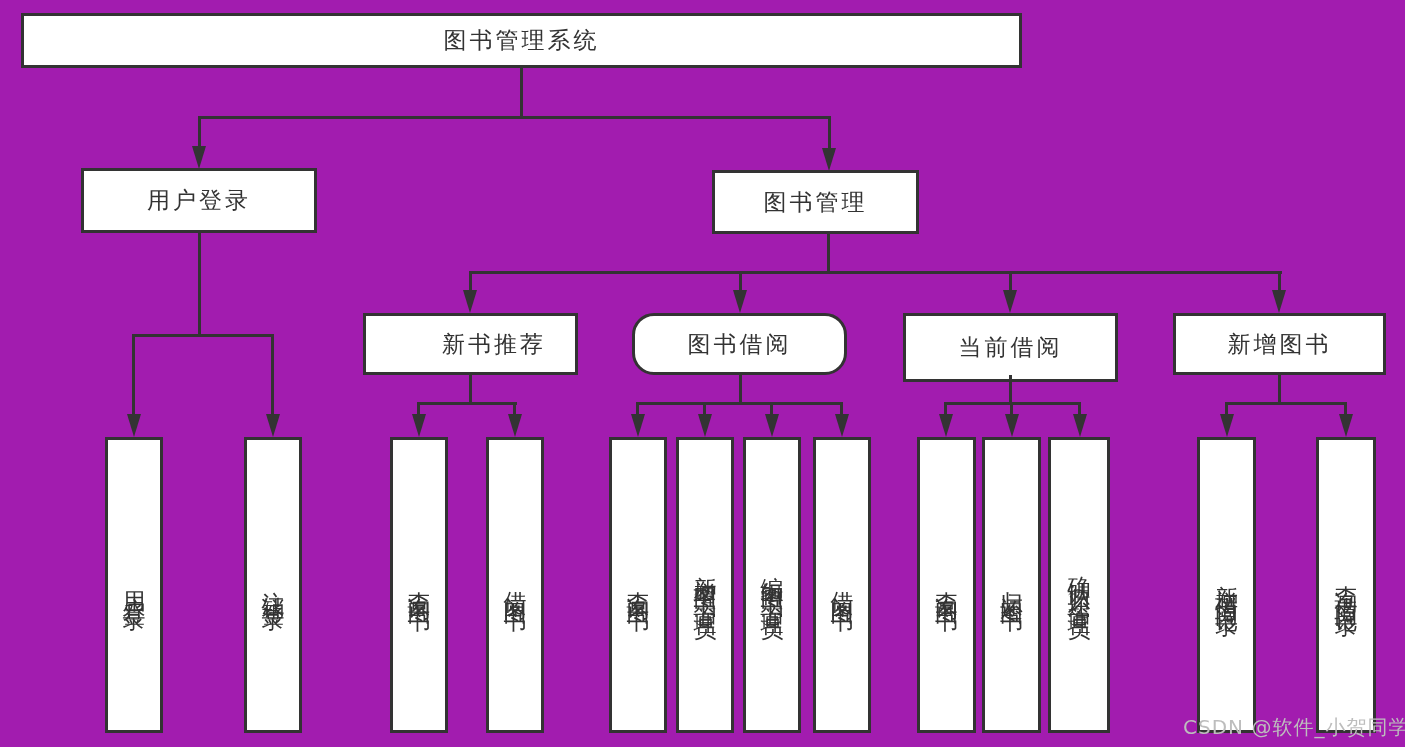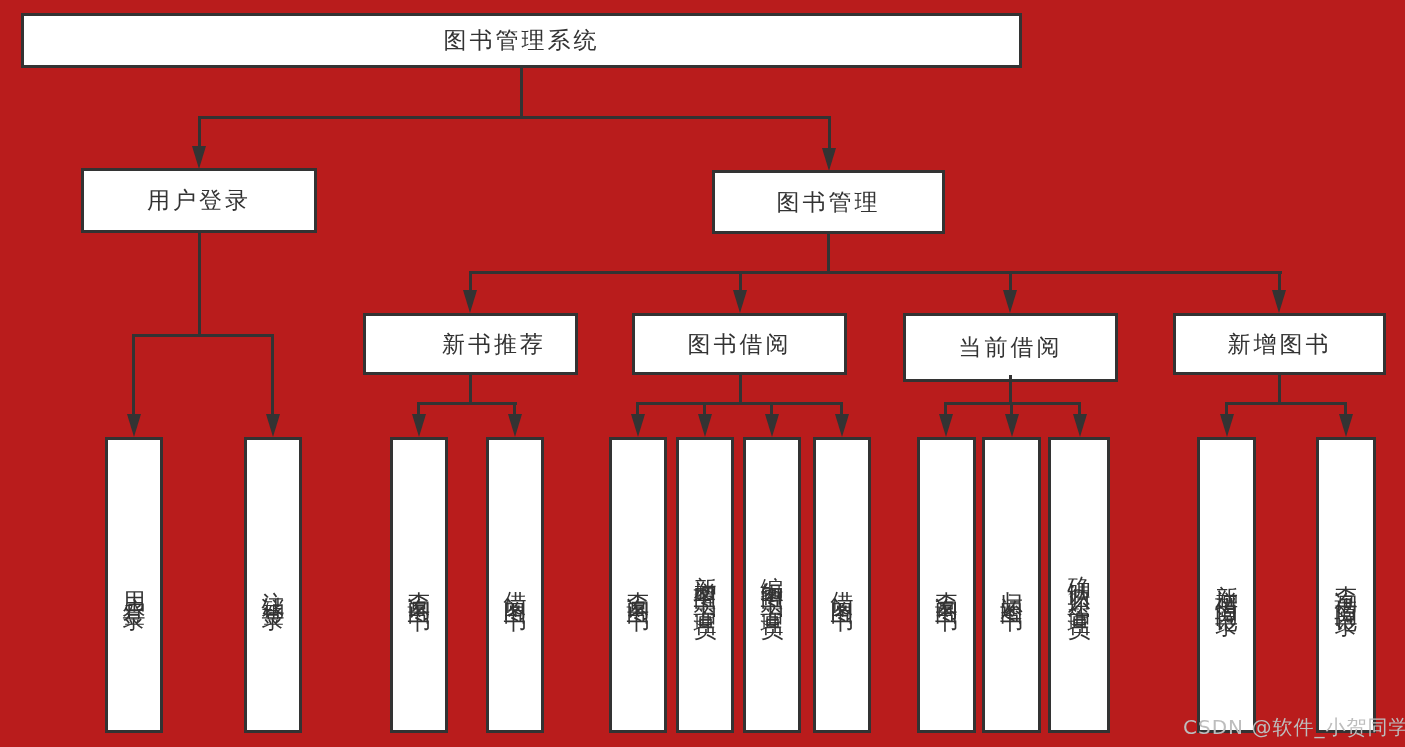--- a/index.html
+++ b/index.html
@@ -1,17 +1,17 @@
 <!DOCTYPE html>
 <html><head>
 <meta charset="utf-8">
 <style>
   html,body{margin:0;padding:0;background:#ffffff;}
   .canvas{
-    position:relative;width:1405px;height:747px;background:#b91c1c;
+    position:relative;width:1405px;height:747px;background:#a21caf;
     font-family:"DejaVu Sans","Liberation Sans",sans-serif;
     overflow:hidden;
   }
   .box{
     position:absolute;box-sizing:border-box;border:3px solid #333333;background:#ffffff;
     display:flex;align-items:center;justify-content:center;
   }
   .hlabel{
     font-size:23px;color:#333333;letter-spacing:3px;white-space:nowrap;line-height:1;
   }
@@ -43,21 +43,21 @@
   <div class="lv" style="left:520px;top:68px;height:50px;"></div>
   <div class="lh" style="left:198px;top:116px;width:633px;"></div>
   <div class="lv" style="left:198px;top:116px;height:32px;"></div>
   <div class="ar" style="left:192px;top:146px;"></div>
   <div class="lv" style="left:828px;top:116px;height:34px;"></div>
   <div class="ar" style="left:822px;top:148px;"></div>
 
   <div class="box" style="left:81px;top:168px;width:236px;height:65px;">
     <span class="hlabel">用户登录</span>
   </div>
-  <div class="box" style="left:712px;top:170px;width:233px;height:64px;">
+  <div class="box" style="left:712px;top:170px;width:207px;height:64px;">
     <span class="hlabel">图书管理</span>
   </div>
 
   <div class="lv" style="left:198px;top:233px;height:104px;"></div>
   <div class="lh" style="left:132px;top:334px;width:142px;"></div>
   <div class="lv" style="left:132px;top:334px;height:82px;"></div>
   <div class="ar" style="left:127px;top:414px;"></div>
   <div class="lv" style="left:271px;top:334px;height:82px;"></div>
   <div class="ar" style="left:266px;top:414px;"></div>
 
@@ -68,21 +68,21 @@
   <div class="lv" style="left:739px;top:271px;height:21px;"></div>
   <div class="ar" style="left:733px;top:290px;"></div>
   <div class="lv" style="left:1009px;top:271px;height:21px;"></div>
   <div class="ar" style="left:1003px;top:290px;"></div>
   <div class="lv" style="left:1278px;top:271px;height:21px;"></div>
   <div class="ar" style="left:1272px;top:290px;"></div>
 
   <div class="box" style="left:363px;top:313px;width:215px;height:62px;padding-left:47px;">
     <span class="hlabel">新书推荐</span>
   </div>
-  <div class="box" style="left:632px;top:313px;width:215px;height:62px;">
+  <div class="box" style="left:632px;top:313px;width:215px;height:62px;border-radius:22px;">
     <span class="hlabel">图书借阅</span>
   </div>
   <div class="box" style="left:903px;top:313px;width:215px;height:69px;">
     <span class="hlabel">当前借阅</span>
   </div>
   <div class="box" style="left:1173px;top:313px;width:213px;height:62px;">
     <span class="hlabel">新增图书</span>
   </div>
 
   <div class="lv" style="left:469px;top:375px;height:30px;"></div>

